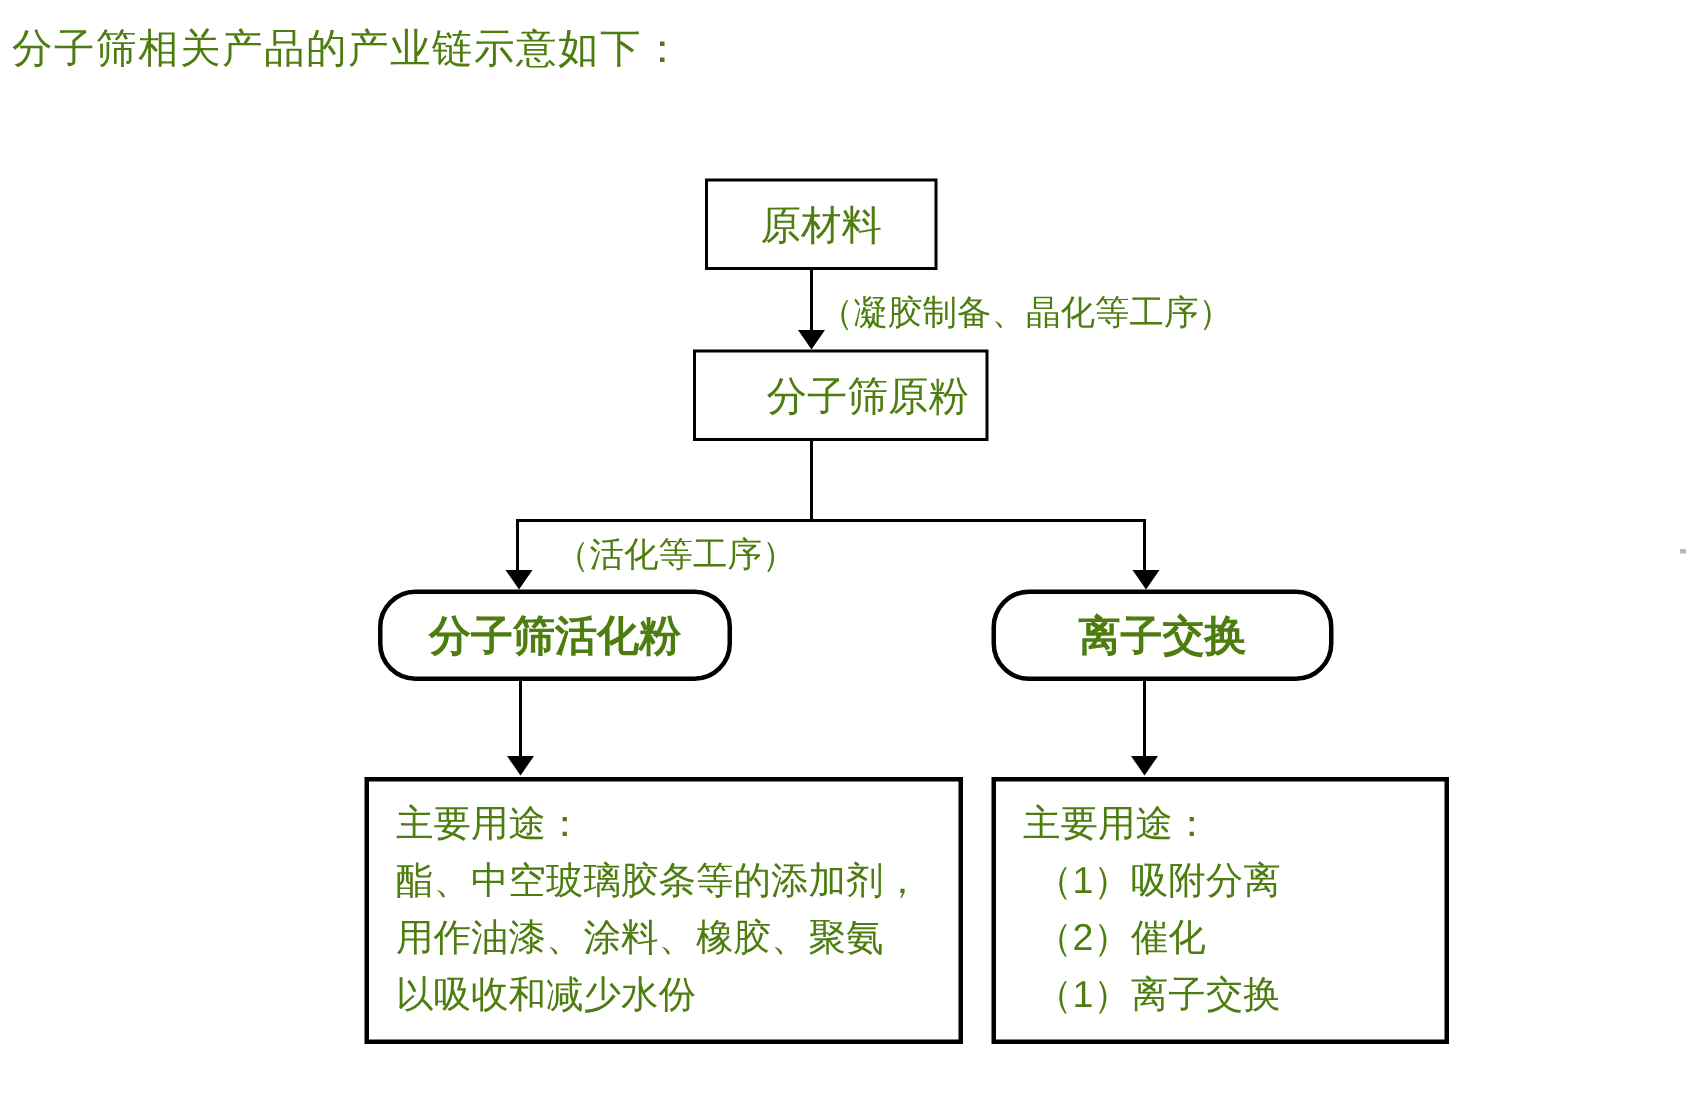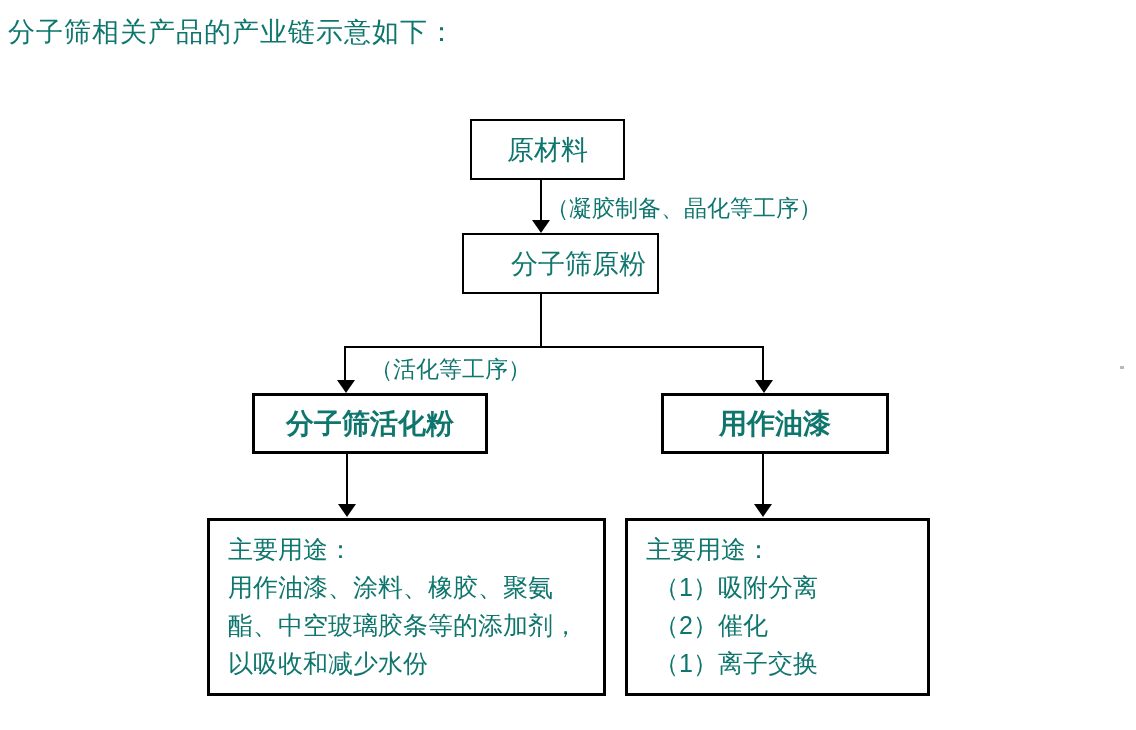--- a/index.html
+++ b/index.html
@@ -1,41 +1,41 @@
 <!DOCTYPE html>
 <html><head>
 <meta charset="utf-8">
 <style>
   html,body { margin:0; padding:0; background:#ffffff; }
   .canvas {
     position:relative; width:1136px; height:730px; background:#ffffff;
-    font-family:"Liberation Sans", sans-serif; color:#0f766e; overflow:hidden;
+    font-family:"Liberation Sans", sans-serif; color:#4d7c0f; overflow:hidden;
   }
   .title {
     position:absolute; left:8px; top:14px;
     font-family:"DejaVu Serif", serif; font-size:27px; letter-spacing:1px;
     white-space:nowrap;
   }
   .node {
     position:absolute; box-sizing:border-box; border:2px solid #000; background:#fff;
     display:flex; align-items:center; justify-content:center;
     font-size:27px; white-space:nowrap;
   }
-  .node.bold { font-weight:bold; border-width:3px; font-size:28px; }
+  .node.bold { font-weight:bold; border-width:3px; font-size:28px;border-radius:25px; }
   .vline { position:absolute; width:2px; background:#000; }
   .hline { position:absolute; height:2px; background:#000; }
   .arrowhead {
     position:absolute; width:0; height:0;
     border-left:9px solid transparent; border-right:9px solid transparent;
     border-top:13px solid #000;
   }
   .edge-label { position:absolute; font-size:23px; white-space:nowrap; }
   .usebox {
     position:absolute; box-sizing:border-box; border:3px solid #000; background:#fff;
-    font-size:25px; line-height:38px; padding:9px 8px 0 18px; white-space:nowrap;
+    font-size:25px; line-height:38px; padding:9px 8px 0 18px; white-space:nowrap;margin-left:36px;
   }
   .uline.indent { padding-left:8px; }
   .artifact { position:absolute; width:4px; height:3px; background:#b9b9b9; }
 </style>
 </head>
 <body>
 
 <div class="canvas">
 
   <div class="title">分子筛相关产品的产业链示意如下：</div>
@@ -54,32 +54,32 @@
   <div class="vline" style="left:344px; top:346px; height:36px;"></div>
   <div class="arrowhead" style="left:337px; top:380px;"></div>
   <div class="edge-label" style="left:370px; top:354px;">（活化等工序）</div>
 
   <div class="vline" style="left:762px; top:346px; height:36px;"></div>
   <div class="arrowhead" style="left:755px; top:380px;"></div>
   <div class="artifact" style="left:1120px; top:366px;"></div>
 
   <div class="node bold" style="left:252px; top:393px; width:236px; height:61px;">分子筛活化粉</div>
 
-  <div class="node bold" style="left:661px; top:393px; width:228px; height:61px;">用作油漆</div>
+  <div class="node bold" style="left:661px; top:393px; width:228px; height:61px;">离子交换</div>
 
   <div class="vline" style="left:346px; top:454px; height:52px;"></div>
   <div class="arrowhead" style="left:338px; top:504px;"></div>
 
   <div class="vline" style="left:762px; top:454px; height:52px;"></div>
   <div class="arrowhead" style="left:754px; top:504px;"></div>
 
   <div class="usebox" style="left:207px; top:518px; width:399px; height:178px;">
     <div class="uline">主要用途：</div>
+    <div class="uline">酯、中空玻璃胶条等的添加剂，</div>
     <div class="uline">用作油漆、涂料、橡胶、聚氨</div>
-    <div class="uline">酯、中空玻璃胶条等的添加剂，</div>
     <div class="uline">以吸收和减少水份</div>
   </div>
 
   <div class="usebox" style="left:625px; top:518px; width:305px; height:178px;">
     <div class="uline">主要用途：</div>
     <div class="uline indent">（1）吸附分离</div>
     <div class="uline indent">（2）催化</div>
     <div class="uline indent">（1）离子交换</div>
   </div>
 

